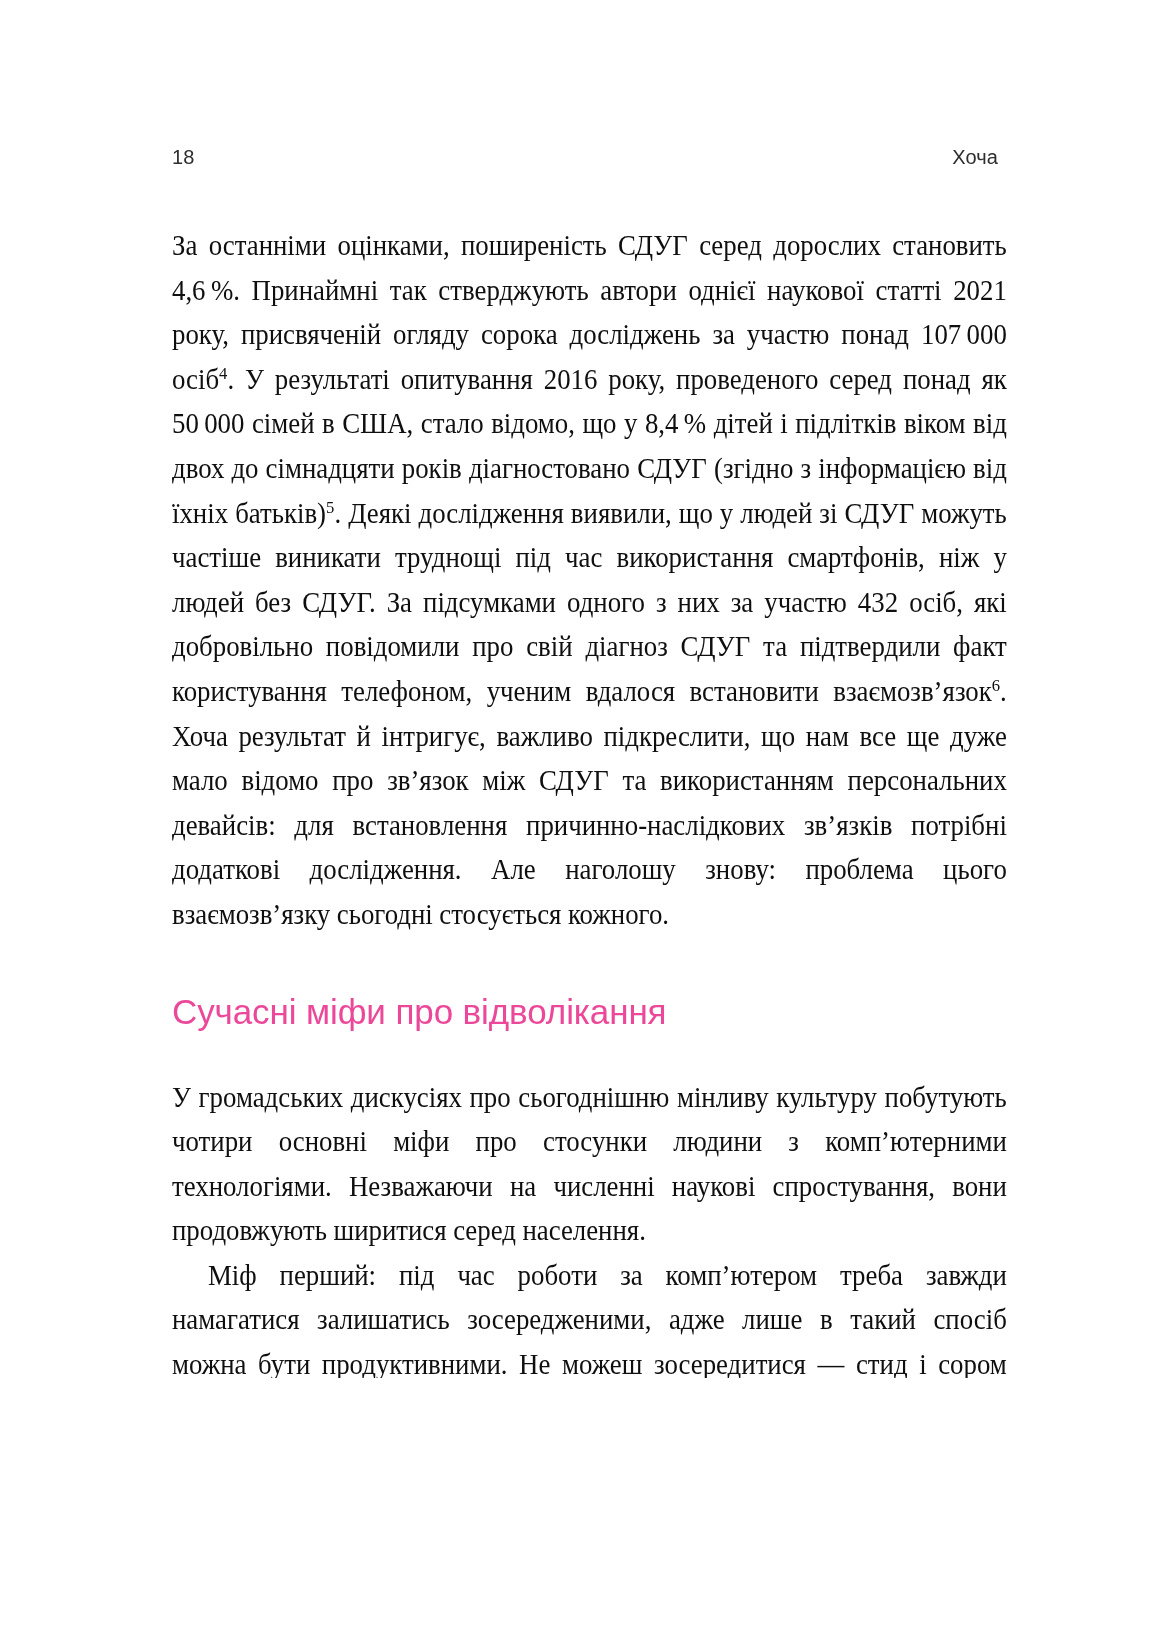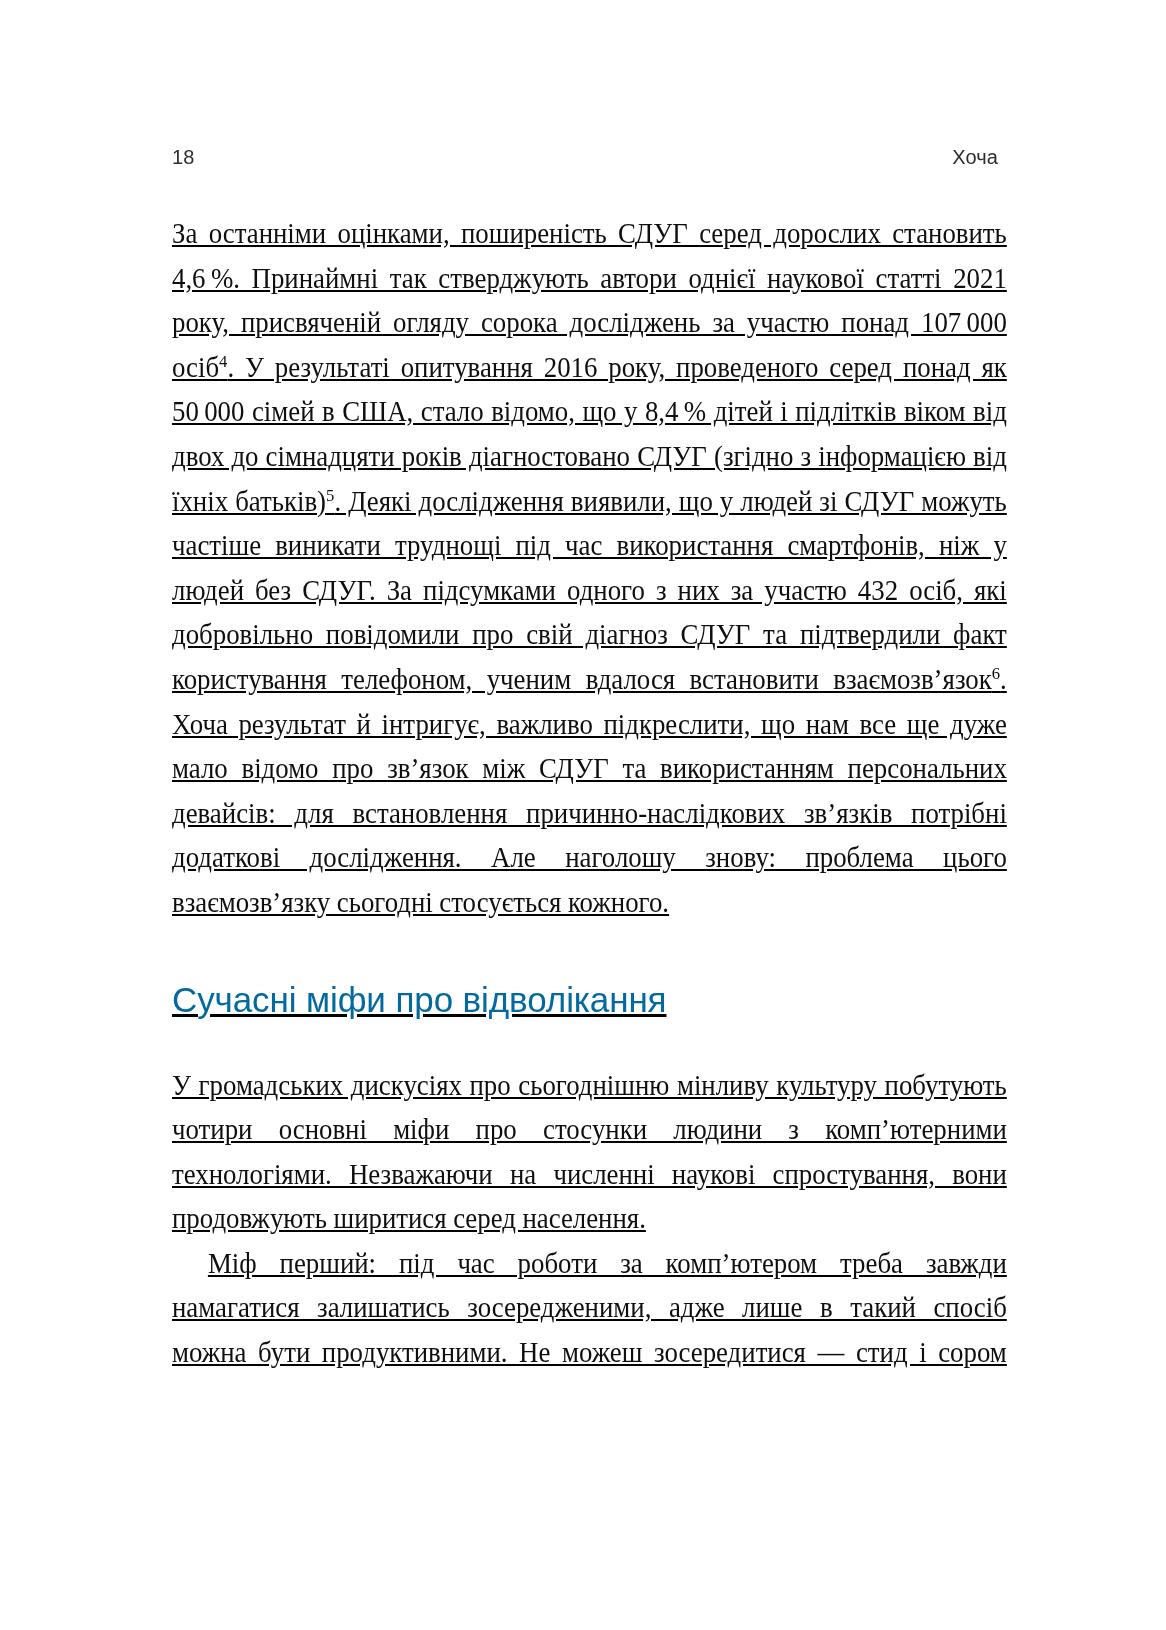--- a/index.html
+++ b/index.html
@@ -39,23 +39,22 @@
   }
 
   .chapter-name {
     font-family: "Liberation Sans", sans-serif;
   }
 
   
   .text-block {
     position: absolute;
     left: 172px;
-    top: 212px;
+    top: 224px;
     width: 835px;
-    text-decoration: underline;
   }
 
   p.body-text {
     margin: 0;
     font-family: "Liberation Serif", "DejaVu Serif", serif;
     font-size: 28.4px;
     line-height: 44.6px;
     color: #100f0f;
     text-align: justify;
     text-justify: inter-word;
@@ -77,21 +76,21 @@
     line-height: 0;
   }
 
   
   h2.section-heading {
     margin: 0;
     font-family: "Liberation Sans", sans-serif;
     font-weight: 400;
     font-size: 35px;
     line-height: 44px;
-    color: #0369a1;
+    color: #ec4899;
     letter-spacing: -0.1px;
   }
 
   .gap-before-heading { height: 52px; }
   .gap-after-heading  { height: 42px; }
 
 </style>
 </head>
 <body>
 

